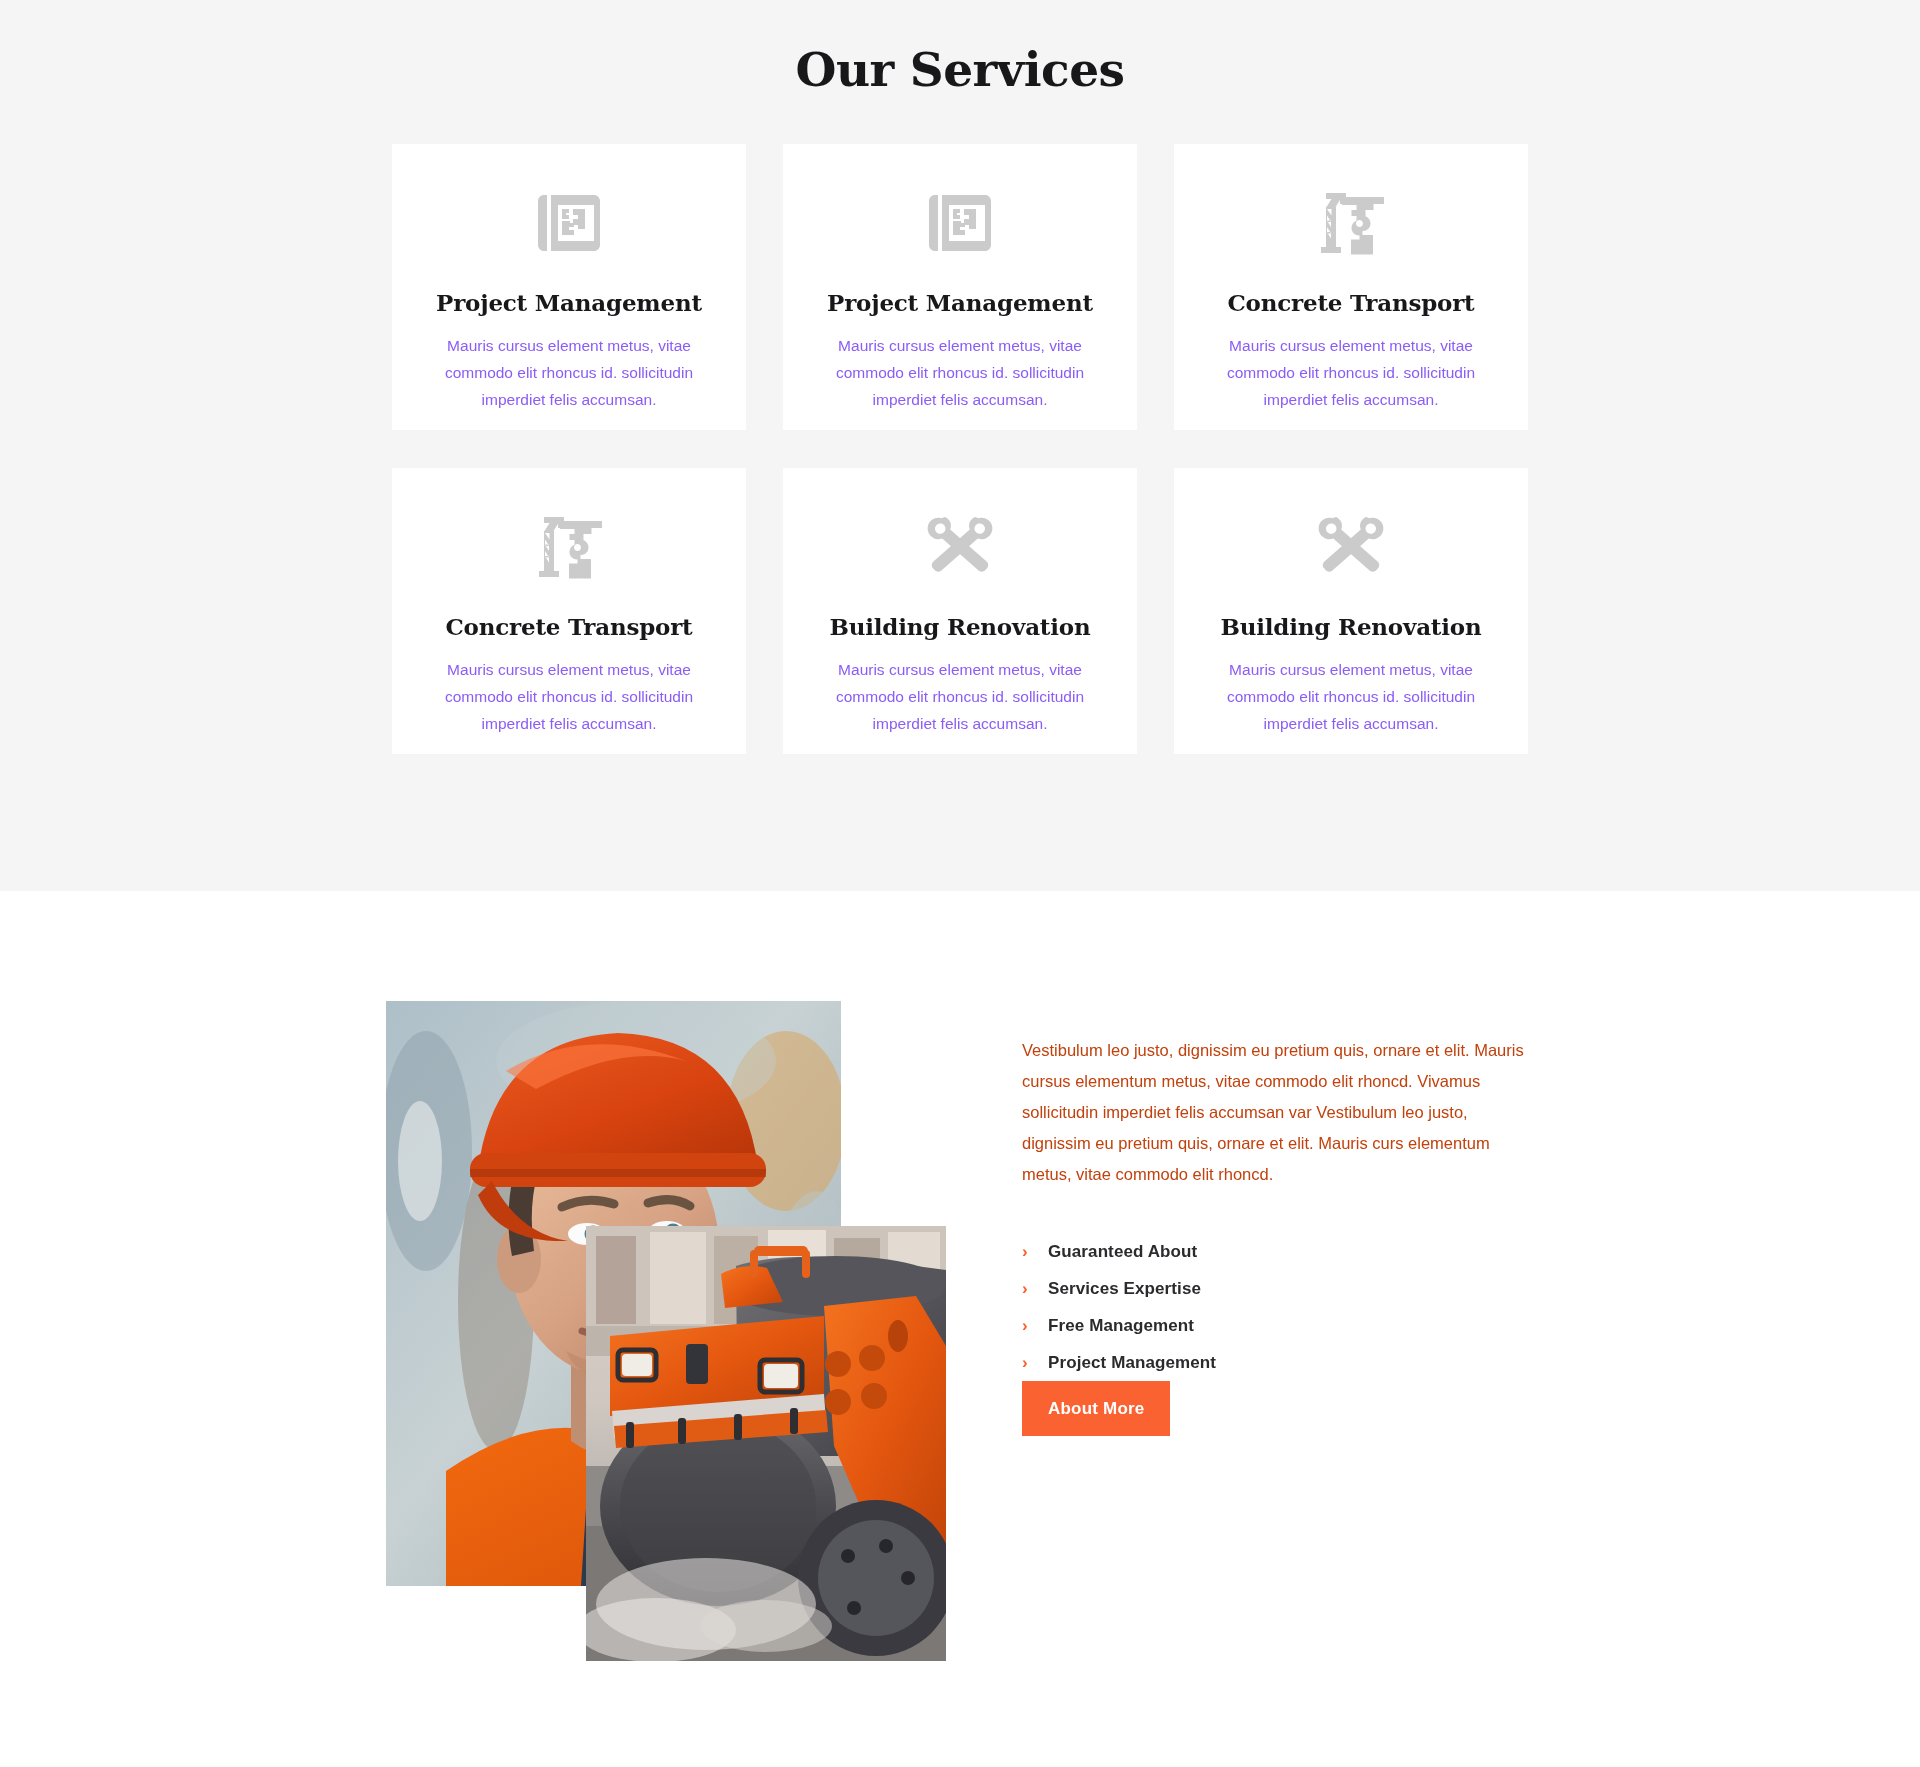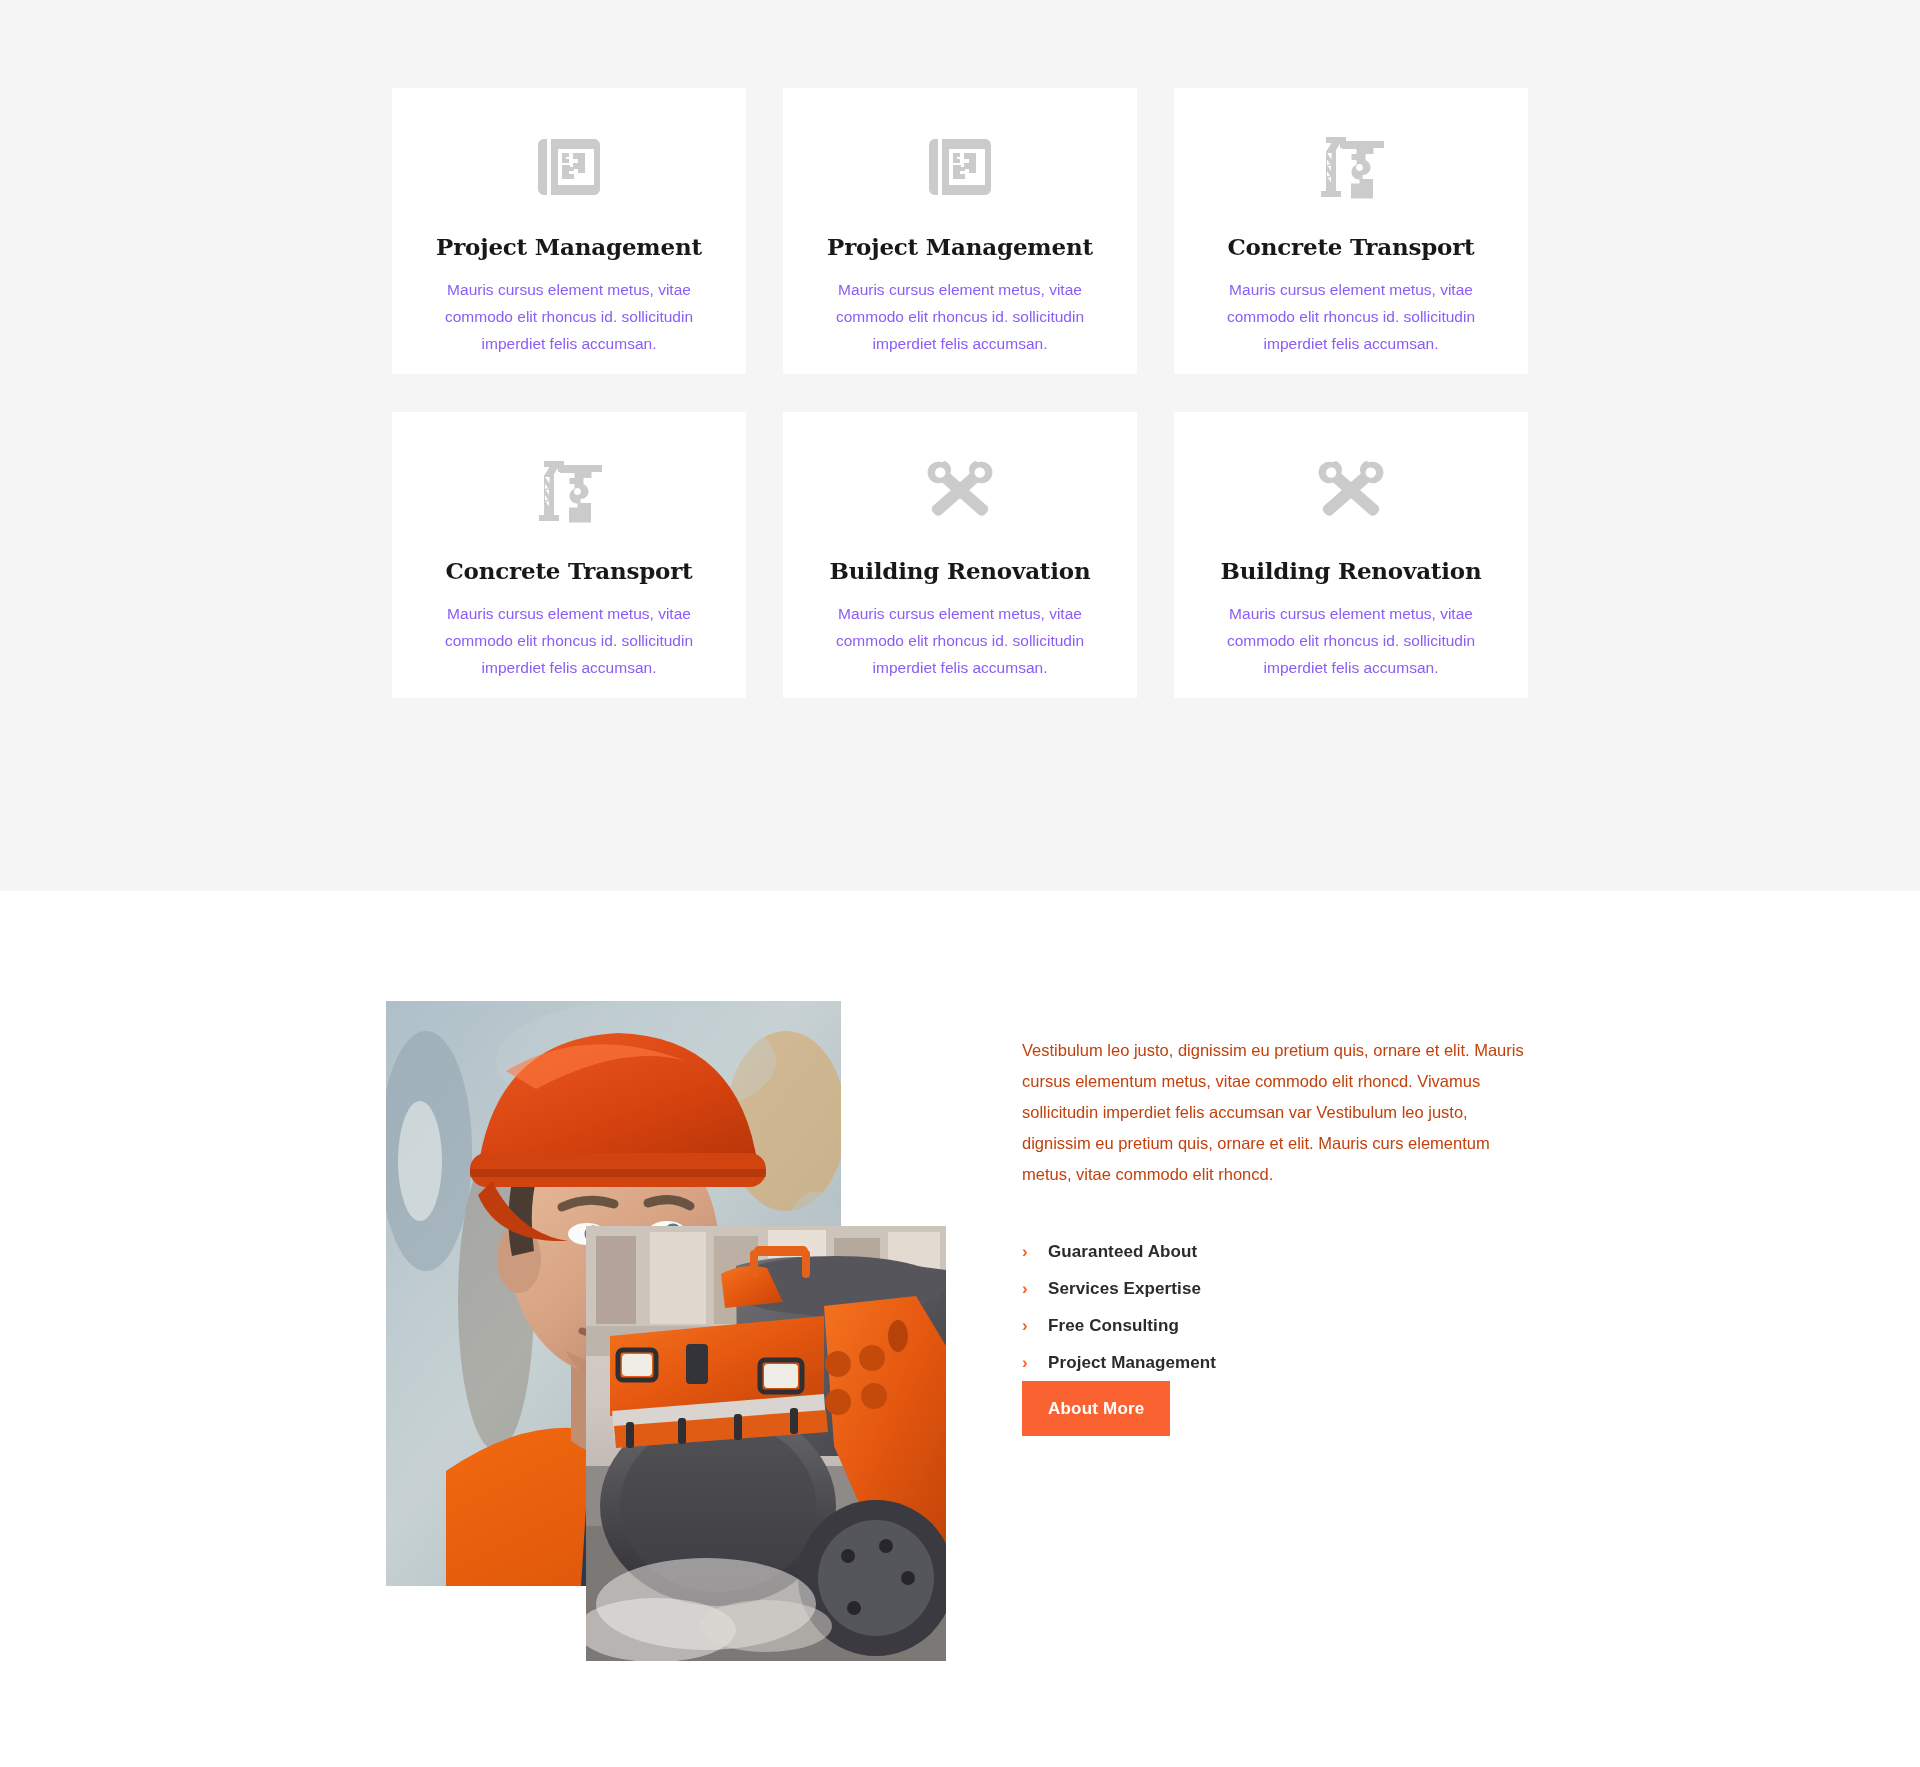--- a/index.html
+++ b/index.html
@@ -166,20 +166,21 @@
     height:55px;
     line-height:55px;
     cursor:pointer;
     letter-spacing:0.2px;
   }
 </style>
 </head>
 <body>
 
 <section class="services-section">
+  <h1 class="section-title">Our Services</h1>
 
   <div class="cards-grid">
 
     <div class="service-card">
       <div class="card-icon">
         <svg width="62" height="64" viewBox="0 0 62 64" fill="currentColor">
           <path d="M6 4c-3.3 0-6 2.7-6 6v44c0 3.3 2.7 6 6 6h3V4H6z"></path>
           <path d="M13 4v56h43c3.3 0 6-2.7 6-6V10c0-3.3-2.7-6-6-6H13zm7 10h36v36H20V14z"></path>
           <path d="M24 18v10h7v-4h-3v-2h3v-4h-7zm11 0v6h5v4h-5v6h5v4h7V18H35zm-11 14v12h12v-5h-5v-3h5v-4H24zm0 0"></path>
           <rect x="24" y="30" width="8" height="3"></rect>
@@ -426,21 +427,21 @@
         <li class="feature-item">
           <span class="chev">›</span>
           <span class="feature-label">Guaranteed About</span>
         </li>
         <li class="feature-item">
           <span class="chev">›</span>
           <span class="feature-label">Services Expertise</span>
         </li>
         <li class="feature-item">
           <span class="chev">›</span>
-          <span class="feature-label">Free Consulting</span>
+          <span class="feature-label">Free Management</span>
         </li>
         <li class="feature-item">
           <span class="chev">›</span>
           <span class="feature-label">Project Management</span>
         </li>
       </ul>
 
       <button class="about-btn">About More</button>
     </div>
 

